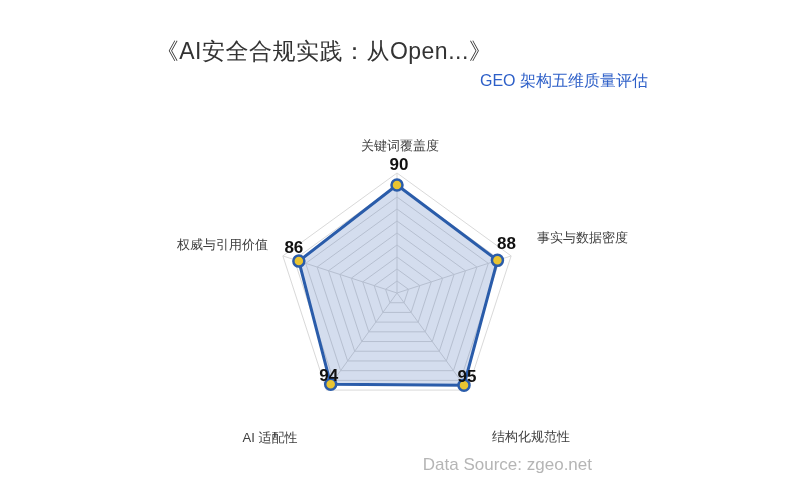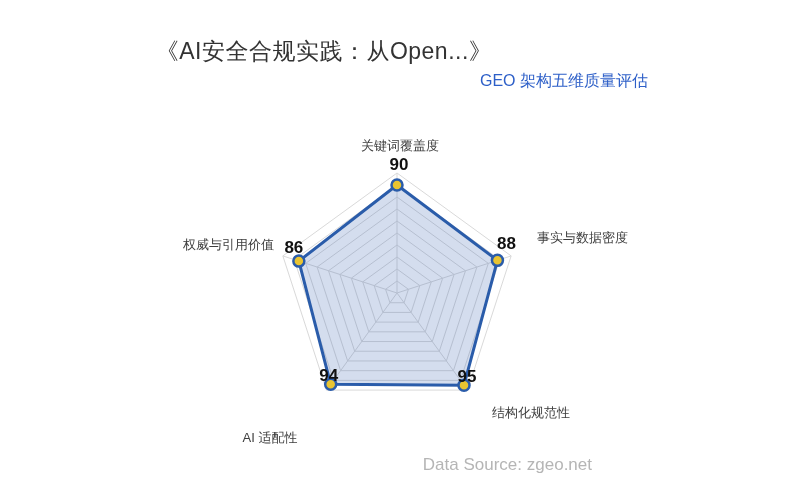--- a/index.html
+++ b/index.html
@@ -78,18 +78,18 @@
         <text x="506.4315681207682" y="243.3678053940056" text-anchor="middle" dominant-baseline="central" class="value-text">88</text>
         <circle cx="464.00751876134194" cy="385.22793735874404" r="5.5" fill="#e9c431" stroke="#2a5caa" stroke-width="2.5"></circle>
         <text x="467.00751876134194" y="376.22793735874404" text-anchor="middle" dominant-baseline="central" class="value-text">95</text>
         <circle cx="330.69782354140904" cy="384.25711696549405" r="5.5" fill="#e9c431" stroke="#2a5caa" stroke-width="2.5"></circle>
         <text x="328.69782354140904" y="375.25711696549405" text-anchor="middle" dominant-baseline="central" class="value-text">94</text>
         <circle cx="298.85096751834016" cy="261.1094461805054" r="5.5" fill="#e9c431" stroke="#2a5caa" stroke-width="2.5"></circle>
         <text x="293.85096751834016" y="247.10944618050542" text-anchor="middle" dominant-baseline="central" class="value-text">86</text>
       </svg>
       <div class="axis-label" style="left: 400px; top: 145px; transform: translate(-50%, -50%);">关键词覆盖度</div>
       <div class="axis-label" style="left: 537px; top: 237px; transform: translate(0px, -50%);">事实与数据密度</div>
-      <div class="axis-label" style="left: 531px; top: 412px; transform: translate(-50%, -50%);">结构化规范性</div>
+      <div class="axis-label" style="left: 531px; top: 436px; transform: translate(-50%, -50%);">结构化规范性</div>
       <div class="axis-label" style="left: 270px; top: 437px; transform: translate(-50%, -50%);">AI 适配性</div>
-      <div class="axis-label" style="left: 268px; top: 244px; transform: translate(-100%, -50%); margin-left: 6px;">权威与引用价值</div>
+      <div class="axis-label" style="left: 268px; top: 244px; transform: translate(-100%, -50%);">权威与引用价值</div>
     </div>
   <div class="source">Data Source: zgeo.net</div>
 </div>
 
 </body></html>

